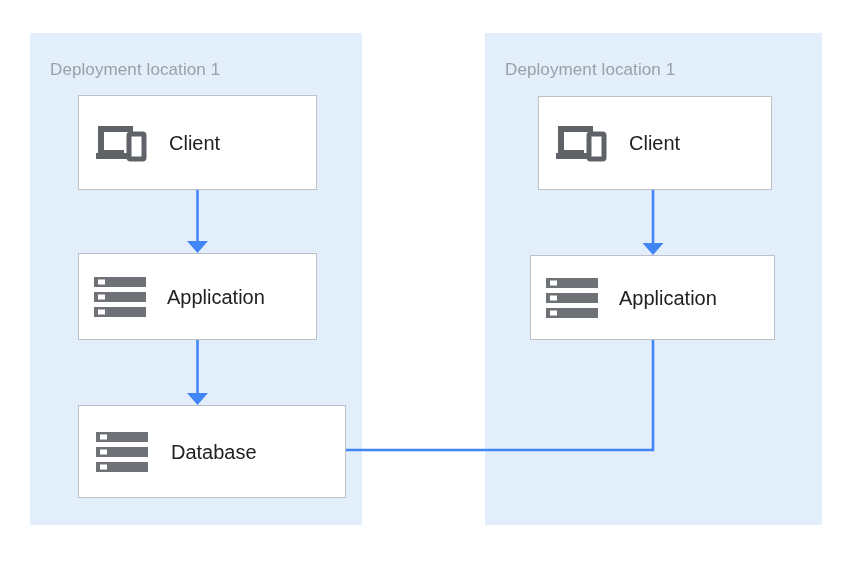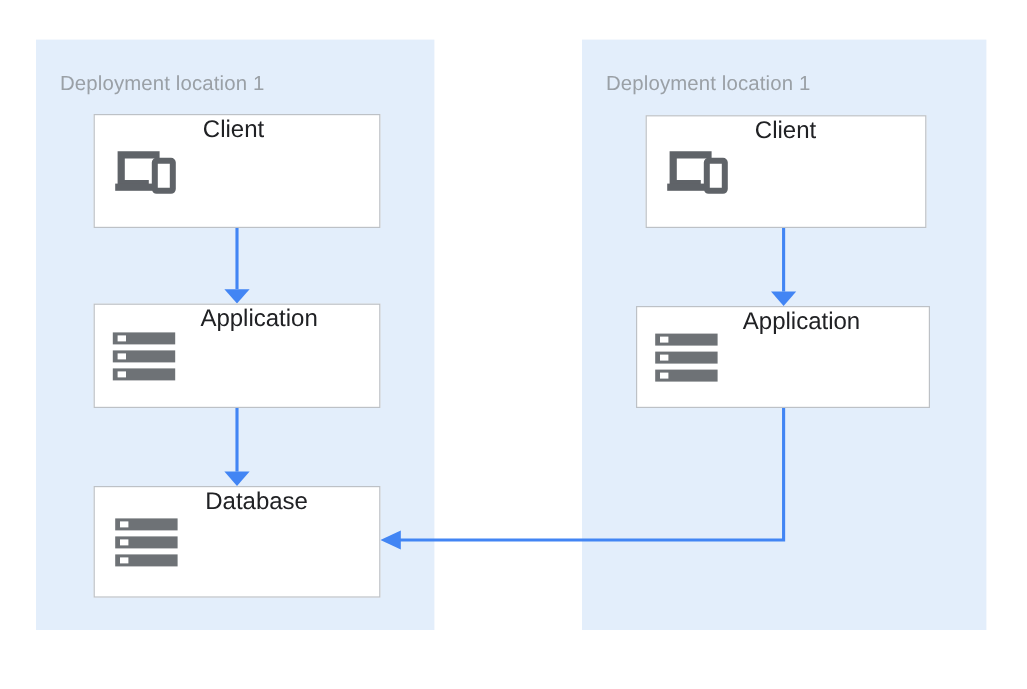--- a/index.html
+++ b/index.html
@@ -36,40 +36,41 @@
   }
   #zone-left-label  { left: 50px;  top: 60px; }
   #zone-right-label { left: 505px; top: 60px; }
 
   .node {
     position: absolute;
     background: #ffffff;
     border: 1px solid #bdc1c6;
     box-sizing: border-box;
     display: flex;
+    align-items: center;
     z-index: 3;
   }
   .node .node-icon {
     flex: 0 0 auto;
     display: flex;
     align-items: center;
     justify-content: center;
   }
   .node .node-label {
     color: #202124;
     font-size: 20px;
     line-height: 24px;
     white-space: nowrap;
     font-family: "Liberation Sans", "DejaVu Sans", sans-serif;
   }
 
   
   #node-client-1 { left: 78px;  top: 95px;  width: 239px; height: 95px; }
   #node-app-1    { left: 78px;  top: 253px; width: 239px; height: 87px; }
-  #node-db-1     { left: 78px;  top: 405px; width: 239px; height: 93px; }
+  #node-db-1     { left: 78px;  top: 405px; width: 268px; height: 93px; }
   
   #node-client-2 { left: 538px; top: 96px;  width: 234px; height: 94px; }
   #node-app-2    { left: 530px; top: 255px; width: 245px; height: 85px; }
 
   #node-client-1 .node-icon { margin-left: 16px; }
   #node-client-1 .node-label { margin-left: 22px; }
   #node-app-1 .node-icon    { margin-left: 14px; }
   #node-app-1 .node-label   { margin-left: 20px; }
   #node-db-1 .node-icon     { margin-left: 16px; }
   #node-db-1 .node-label    { margin-left: 22px; }

